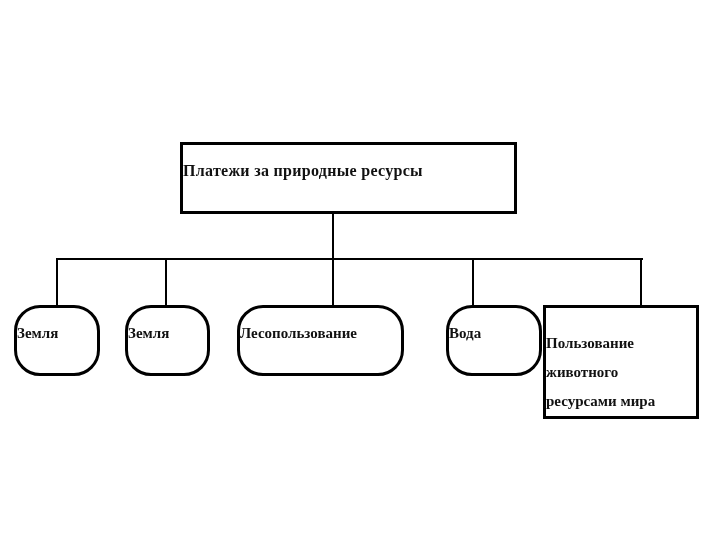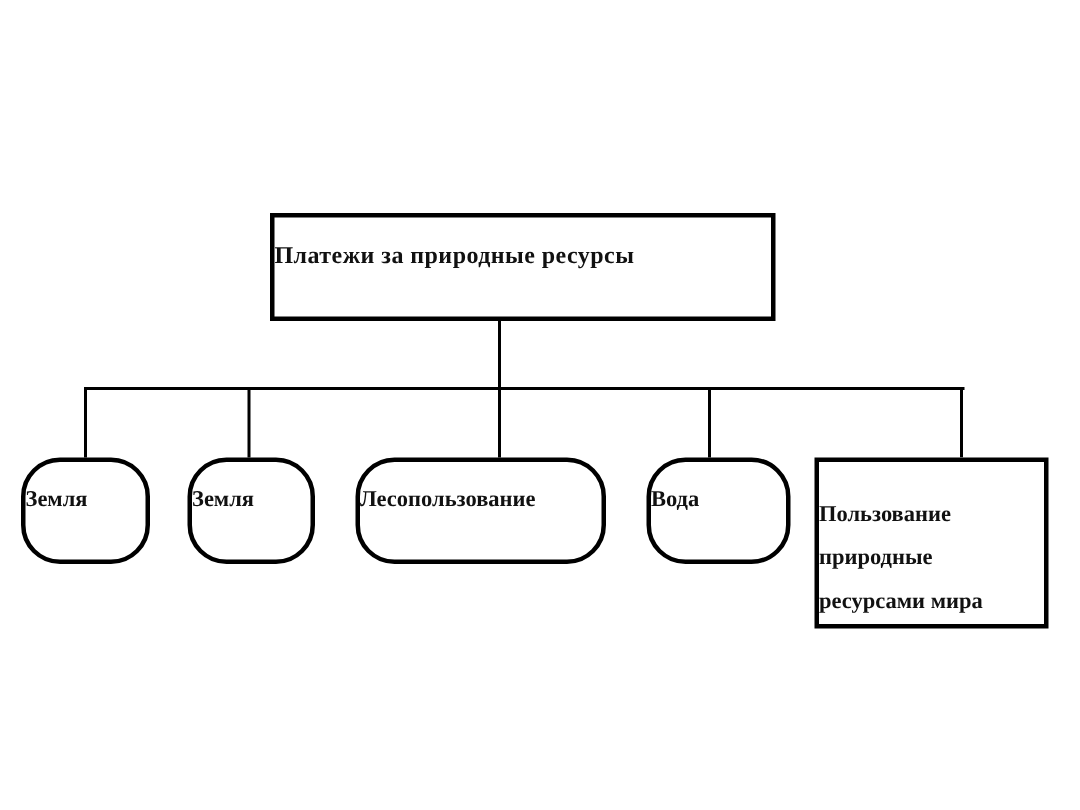--- a/index.html
+++ b/index.html
@@ -39,21 +39,21 @@
   .child {
     top: 305px;
     height: 71px;
     font-size: 15px;
     padding-top: 17px;
     border-radius: 26px;
   }
   #child-zemlya          { left: 14px;  width: 86px;  }
   #child-nedra           { left: 125px; width: 85px;  }
   #child-lesopolzovanie  { left: 237px; width: 167px; }
-  #child-voda            { left: 431px; width: 96px;  }
+  #child-voda            { left: 446px; width: 96px;  }
   #child-zhivotnyi-mir {
     left: 543px; top: 305px;
     width: 156px; height: 114px;
     font-size: 15px;
     padding-top: 21px;
   }
   #child-zhivotnyi-mir .multiline-row {
     display: block;
     line-height: 29px;
   }
@@ -99,17 +99,17 @@
   <div class="node child" id="child-lesopolzovanie">
     <span class="node-label">Лесопользование</span>
   </div>
 
   <div class="node child" id="child-voda">
     <span class="node-label">Вода</span>
   </div>
 
   <div class="node" id="child-zhivotnyi-mir">
     <span class="node-label multiline-row">Пользование</span>
-    <span class="node-label multiline-row">природные</span>
+    <span class="node-label multiline-row">животного</span>
     <span class="node-label multiline-row">ресурсами мира</span>
   </div>
 
 </div>
 
 </body></html>

